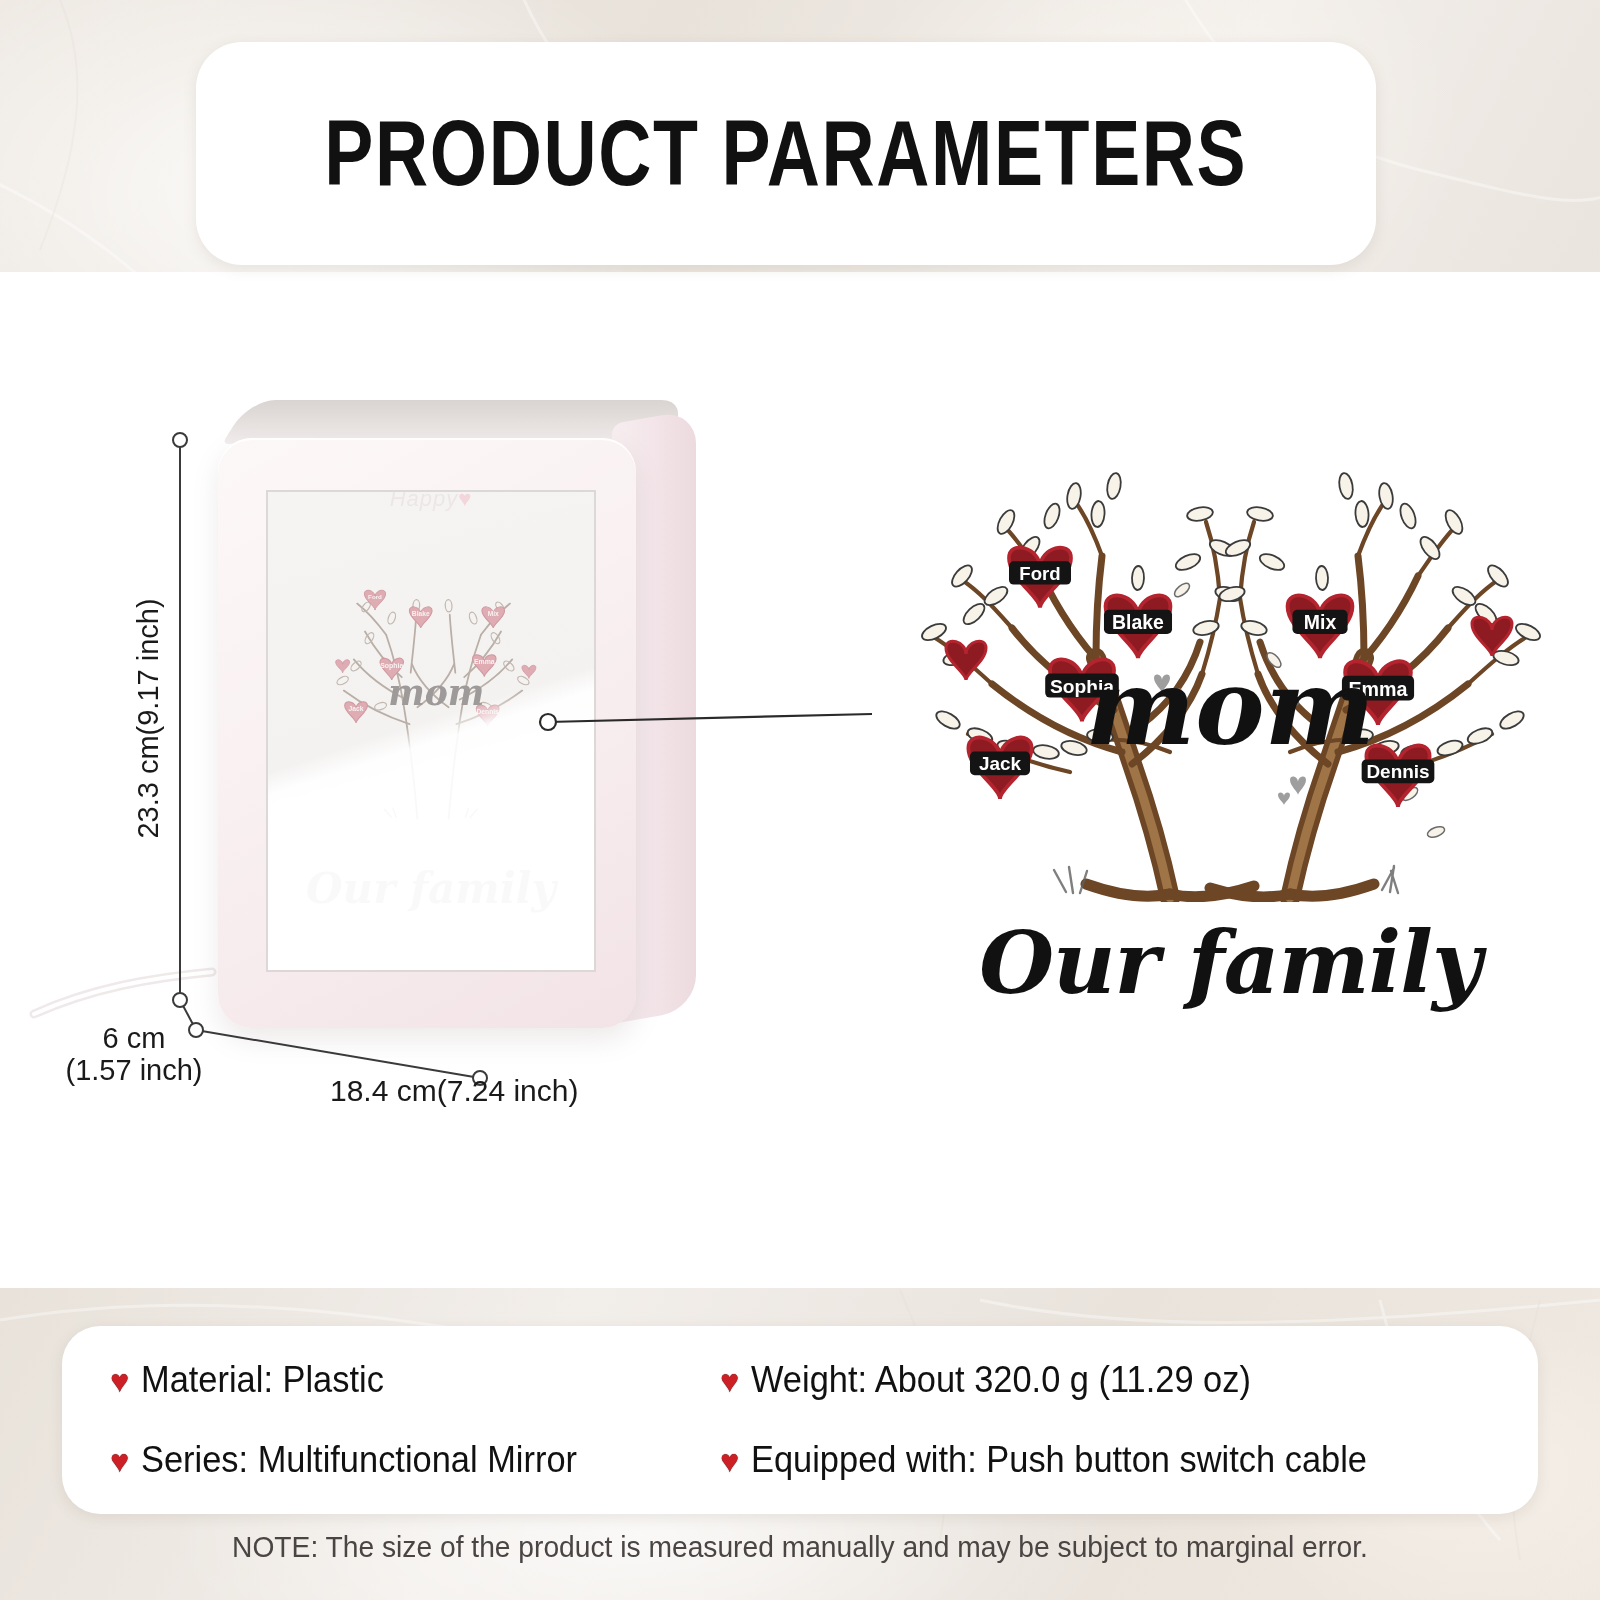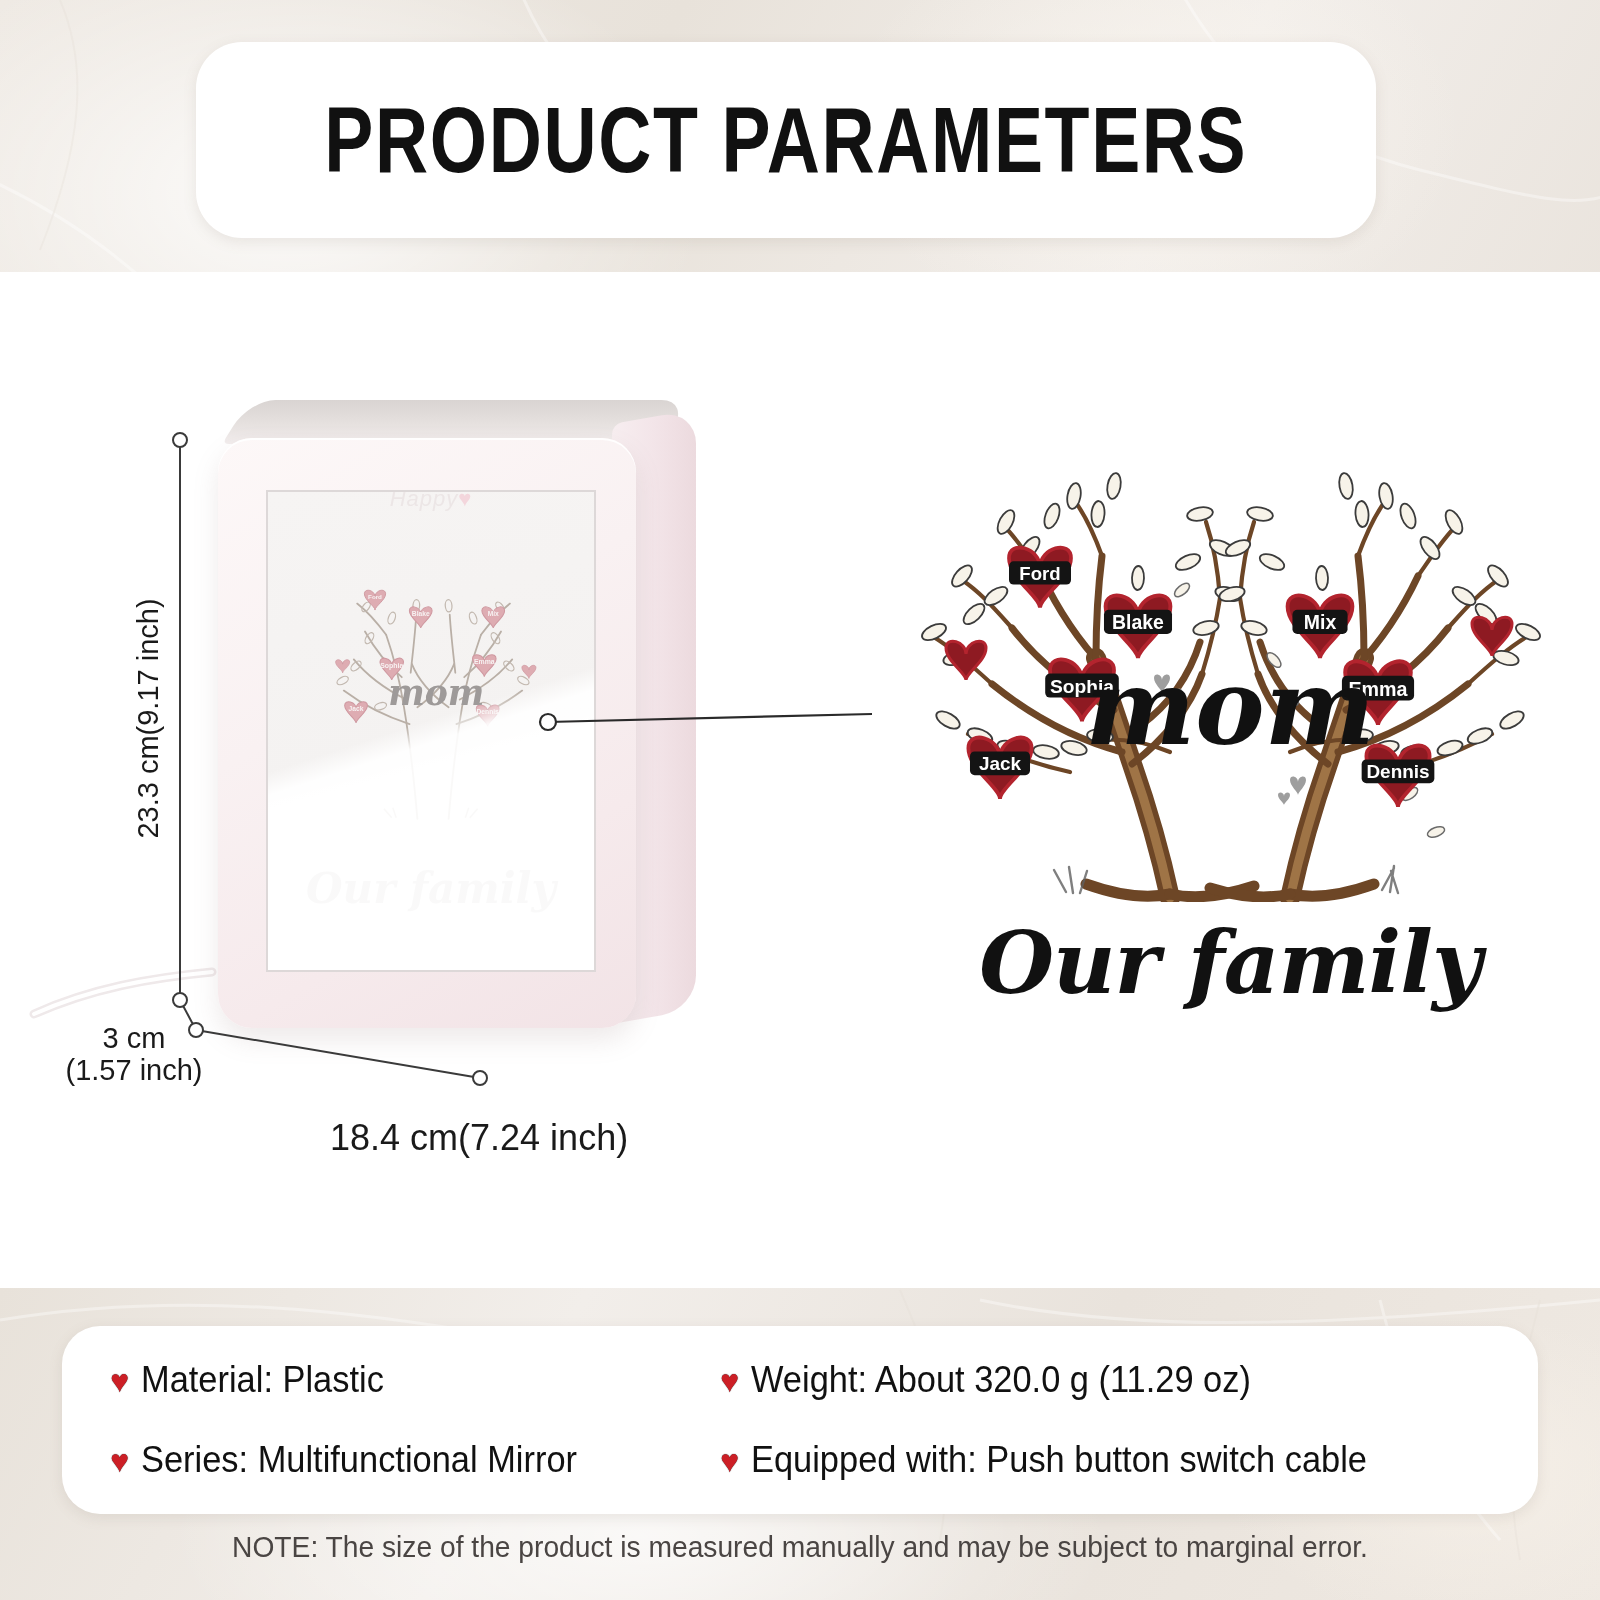--- a/index.html
+++ b/index.html
@@ -24,21 +24,21 @@
   #bg-veins{ position:absolute; inset:0; opacity:.5; }
 
   
   #white-band{
     position:absolute; left:0; right:0; top:272px; height:1016px;
     background:#ffffff;
   }
 
   
   #title-card{
-    position:absolute; left:196px; top:42px; width:1180px; height:196px;
+    position:absolute; left:196px; top:42px; width:1180px; height:223px;
     background:#fff; border-radius:46px;
     box-shadow:0 4px 14px rgba(120,105,95,.13);
     display:flex; align-items:center; justify-content:center;
   }
   #title-text{
     font-size:92px; font-weight:700; color:#111;
     letter-spacing:2px; transform:scaleX(.80); transform-origin:center;
     white-space:nowrap;
   }
 
@@ -94,21 +94,21 @@
 
   
   #dims{ position:absolute; left:0; top:0; width:860px; height:1016px; }
   .dim-label{ position:absolute; color:#1a1a1a; font-size:30px; white-space:nowrap; }
   #dim-h{
     left:-22px; top:430px; width:340px; text-align:center;
     transform:rotate(-90deg); transform-origin:center;
     font-size:29px;
   }
   #dim-d{ left:44px; top:750px; width:180px; text-align:center; line-height:1.12; font-size:29px; }
-  #dim-w{ left:330px; top:845px; font-size:36px; }
+  #dim-w{ left:330px; top:802px; font-size:30px; }
 
   
   #art-stage{ position:absolute; left:860px; top:272px; width:740px; height:1016px; }
   #art-tree{ position:absolute; left:10px; top:180px; width:720px; height:450px; }
   #art-script{
     position:absolute; left:0; right:0; top:640px; text-align:center;
     font-family:"DejaVu Serif", serif; font-style:italic; font-weight:700;
     font-size:86px; color:#111; letter-spacing:-1px;
   }
 
@@ -270,21 +270,21 @@
       <line x1="174" y1="168" x2="186" y2="168"></line>
     </g>
     <circle cx="180" cy="168" r="7" fill="#fff" stroke="#3a3a3a" stroke-width="2"></circle>
     <circle cx="180" cy="728" r="7" fill="#fff" stroke="#3a3a3a" stroke-width="2"></circle>
     <circle cx="196" cy="758" r="7" fill="#fff" stroke="#3a3a3a" stroke-width="2"></circle>
     <circle cx="480" cy="806" r="7" fill="#fff" stroke="#3a3a3a" stroke-width="2"></circle>
   </svg>
 
   <div class="dim-label" id="dim-h">23.3 cm(9.17 inch)</div>
   <div class="dim-label" id="dim-d">
-    <span>3 cm</span><br>
+    <span>6 cm</span><br>
     <span>(1.57 inch)</span>
   </div>
   <div class="dim-label" id="dim-w">18.4 cm(7.24 inch)</div>
 </div>
 
 <div id="art-stage">
   <svg id="art-tree" viewBox="0 0 720 450">
 
     <g>
       <path d="M300 446 C 290 400, 276 352, 262 312 C 250 276, 238 240, 226 206" stroke="#6d4626" stroke-width="20" fill="none" stroke-linecap="round"></path>

